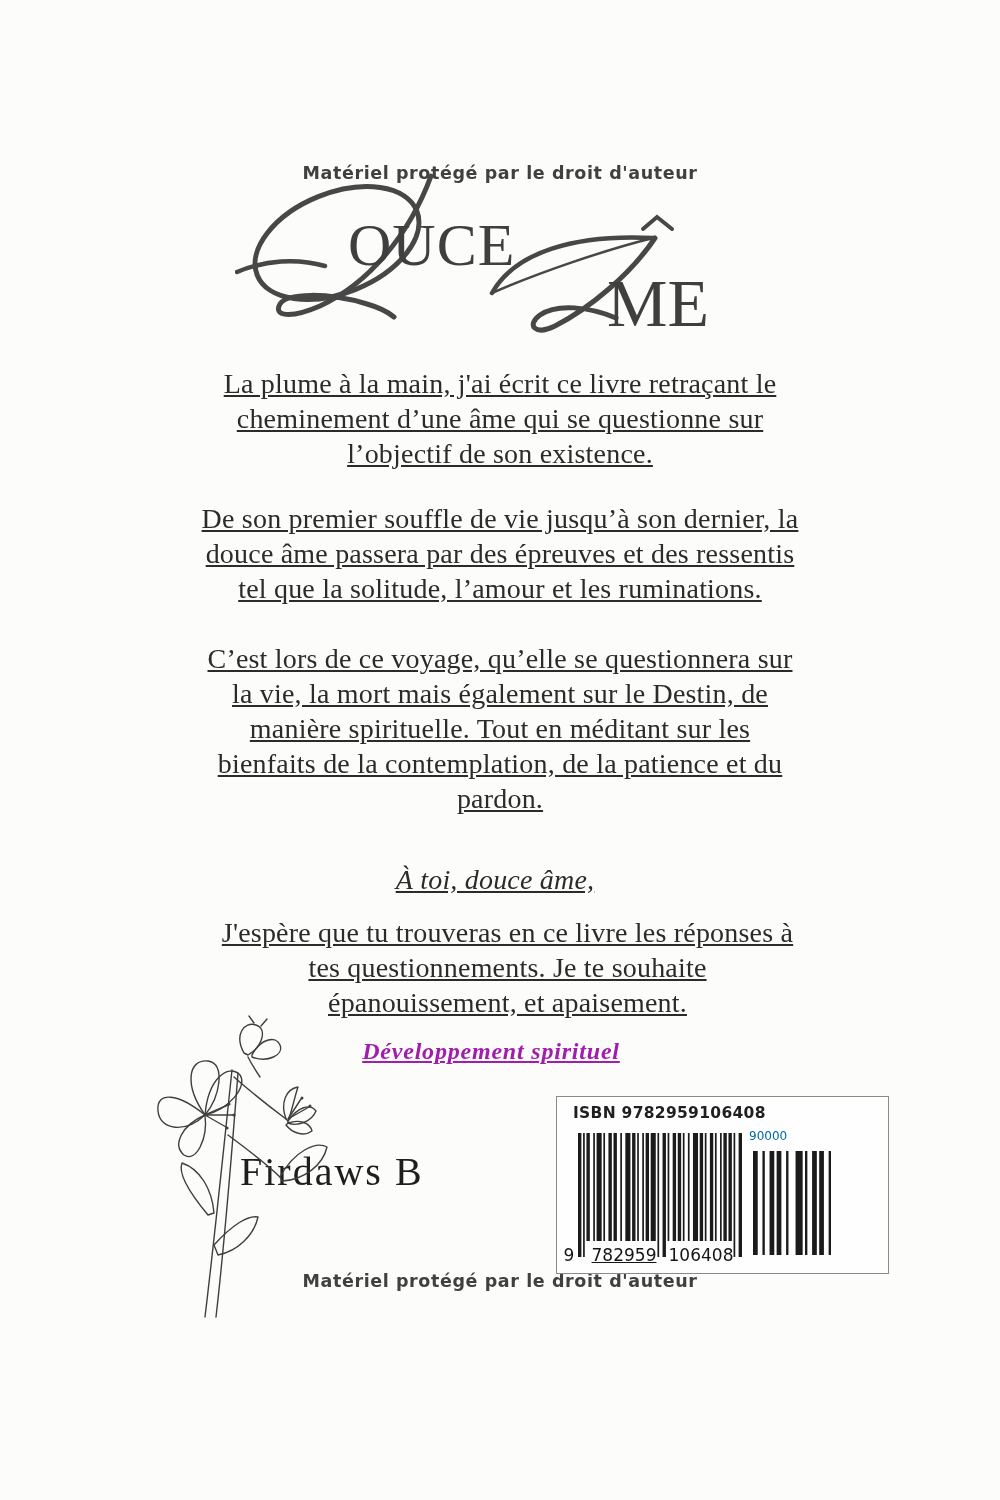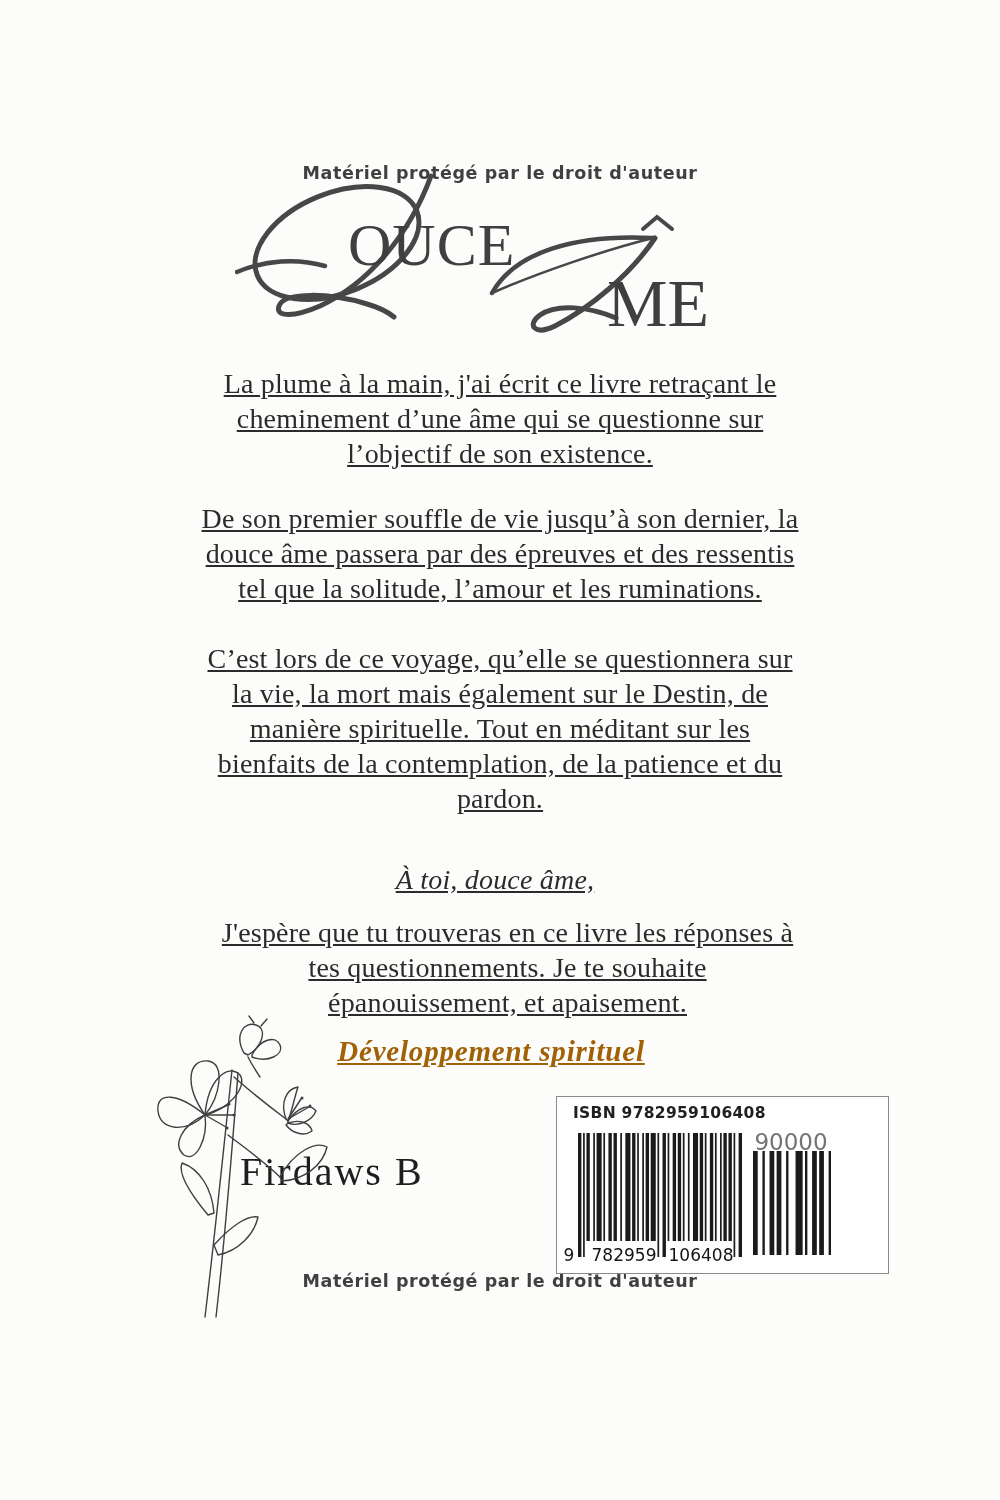--- a/index.html
+++ b/index.html
@@ -18,48 +18,48 @@
   .logo { position:absolute; left:235px; top:158px; z-index:2; }
   .logo path, .logo polyline { stroke:#474747; fill:none; stroke-linecap:round; }
   .logo text { fill:#3f3f3f; font-family:"Liberation Serif", serif; }
   .para, .dedication, .genre {
     position:absolute; left:0; width:1000px; text-align:center;
     font-size:28px; line-height:35px; letter-spacing:0.2px;
     white-space:pre-line; color:#2b2b2b;text-decoration:underline;
   }
   .p1 { top:366px; } .p2 { top:501px; } .p3 { top:641px; } .p4 { top:915px;padding-left:15px; }
   .dedication { top:849px; font-style:italic; width:990px;margin-top:13px; }
-  .genre { top:1034px; width:982px; font-style:italic; font-weight:600; font-size:29px; letter-spacing:0.8px; color:#a16207; }
+  .genre { top:1034px; width:982px; font-style:italic; font-weight:600; font-size:24px; letter-spacing:0.8px; color:#a21caf; }
   .flower { position:absolute; left:148px; top:1015px; z-index:1; }
   .flower path { stroke:#3f3f3f; stroke-width:1.4; fill:none; stroke-linecap:round; stroke-linejoin:round; }
   .flower circle { fill:#3f3f3f; }
   .author {
     position:absolute; left:240px; top:1148px; width:360px; text-align:left;
     font-size:40px; letter-spacing:2px; color:#1e1e1e;
   }
   .barcode-box {
     position:absolute; left:556px; top:1096px; width:333px; height:178px;
     background:#fefefe; border:1.5px solid #8a8a8a; z-index:2;
   }
   .isbn-label {
     position:absolute; left:16px; top:7px;
     font-family:"DejaVu Sans", sans-serif; font-weight:600;
     font-size:15.5px; letter-spacing:0.3px; color:#1f1f1f;
   }
   .bars-main { position:absolute; left:21px; top:36px; }
   .price-code {
-    position:absolute; left:192px; top:32px; width:84px; text-align:center;
-    font-family:"DejaVu Sans", sans-serif; font-size:23px; color:#737373;
+    position:absolute; left:192px; top:32px; width:84px; text-align:left;
+    font-family:"DejaVu Sans", sans-serif; font-size:12px; color:#0369a1;
   }
   .bars-supp { position:absolute; left:196px; top:54px; }
   .digits { position:absolute; top:148px; left:0; width:190px; height:24px;
     font-family:"DejaVu Sans", sans-serif; font-size:17px; color:#141414; }
   .digits span { position:absolute; top:0; text-align:center; background:transparent; }
   .dg0 { left:4px;  width:16px; }
-  .dg1 { left:32px; width:70px; }
+  .dg1 { left:32px; width:70px;text-decoration:underline; }
   .dg2 { left:108px; width:72px; }
 </style>
 </head>
 <body>
 
 <div class="page">
 
   <div class="watermark top">Matériel protégé par le droit d'auteur</div>
 
   <svg class="logo" role="img" width="525" height="190" viewBox="0 0 525 190" aria-label="Douce Âme">

